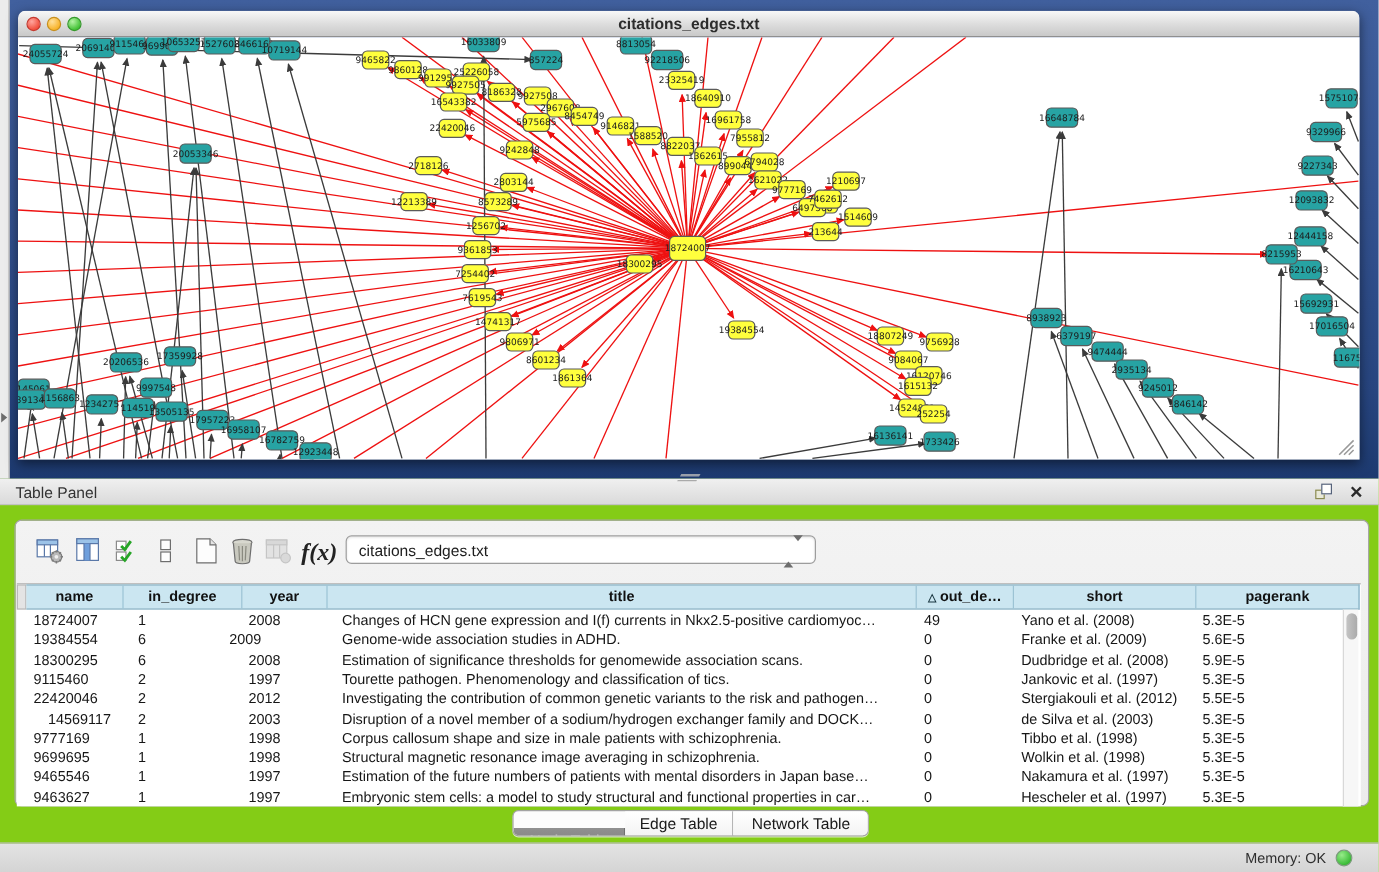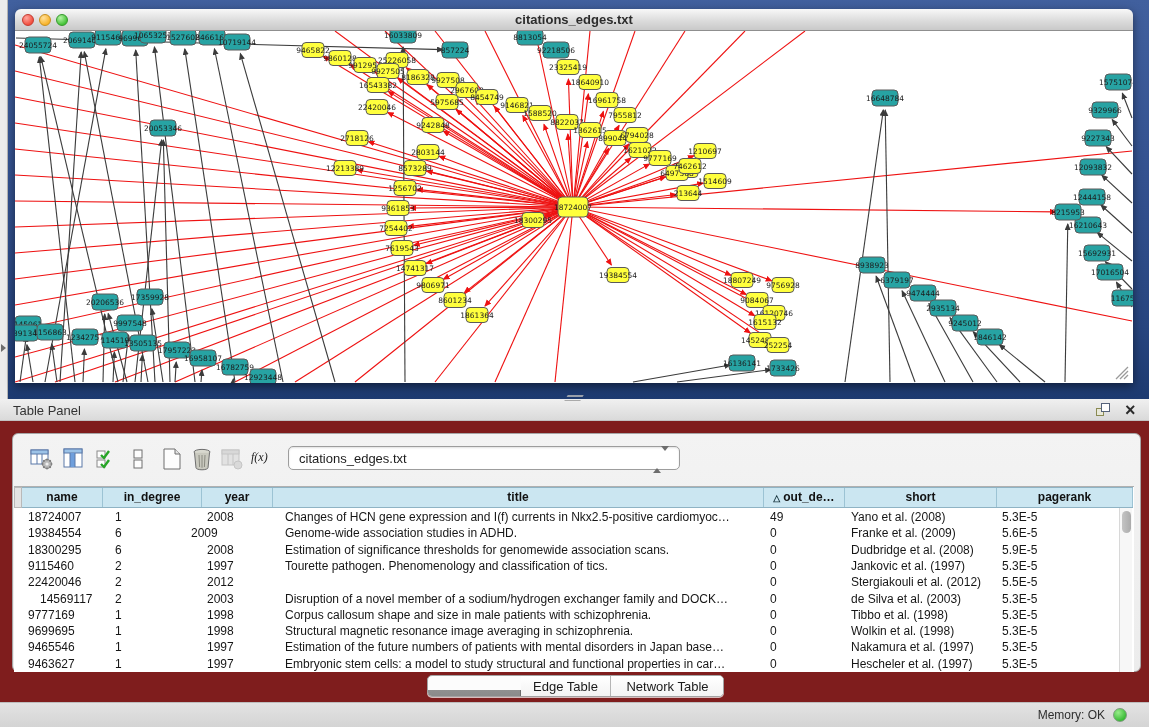--- a/index.html
+++ b/index.html
@@ -20,36 +20,36 @@
   .title-text { position:absolute; left:0; right:0; top:3px; text-align:center;
                 font-size:13px; color:#2c2c2c; font-weight:bold; }
   .tl { position:absolute; top:5px; width:12px; height:12px; border-radius:50%; }
   .tl.red   { left:7px;  background:radial-gradient(circle at 35% 30%, #ffa59e, #f2503f 70%); border:1px solid #c43a30; }
   .tl.yel   { left:24px; background:radial-gradient(circle at 35% 30%, #ffe09a, #f8b42c 70%); border:1px solid #c78f1e; }
   .tl.grn   { left:41px; background:radial-gradient(circle at 35% 30%, #b4f3a4, #46c339 70%); border:1px solid #35992b; }
   .canvas { position:absolute; left:0; top:22px; width:1118px; height:352px; background:#ffffff; overflow:hidden; }
   .grip { position:absolute; right:3px; bottom:2px; width:18px; height:18px; }
 
   
-  .table-panel { position:absolute; left:0; top:399px; width:1149px; height:328px; background:#7f1d1d; }
+  .table-panel { position:absolute; left:0; top:399px; width:1149px; height:328px; background:#84cc16; }
   .tp-header { position:absolute; left:0; top:0; width:1149px; height:22px;
                background:linear-gradient(180deg,#f0f0f0,#dadada); border-bottom:1px solid #c2c2c2; }
   .tp-title { position:absolute; left:13px; top:4px; font-size:13px; color:#333; }
   .tp-float { position:absolute; left:1096px; top:4px; width:15px; height:14px; }
   .tp-float .sq1 { position:absolute; left:0; top:5px; width:8px; height:8px; border:1px solid #8a8a52; background:#e8e8d8; }
   .tp-float .sq2 { position:absolute; left:5px; top:0; width:9px; height:9px; border:1px solid #55627a; background:#fff; }
   .tp-close { position:absolute; left:1125px; top:0px; font-size:18px; font-weight:bold; color:#2b2b2b; line-height:22px; cursor:default; }
   .splitter-grip { position:absolute; left:566px; top:-4px; width:16px; height:6px;
                    border-top:2px solid #b9b9b9; border-bottom:1px solid #9a9a9a; transform:skewX(-30deg); opacity:.8; }
 
   .tp-container { position:absolute; left:12px; top:34px; width:1129px; height:239px;
                   border:1px solid #a6a6a6; border-radius:6px; background:linear-gradient(180deg,#f3f3f3,#ececec); }
   .toolbar { position:absolute; left:0; top:10px; width:100%; height:30px; }
   .tb-icon { position:absolute; top:2px; width:26px; height:26px; }
-  .fx { font-family:"Liberation Serif",serif; font-style:italic; font-weight:normal; font-size:12px; color:#222; }
+  .fx { font-family:"Liberation Serif",serif; font-style:italic; font-weight:bold; font-size:20px; color:#222; }
   .combo { position:absolute; left:275px; top:2px; width:392px; height:24px; background:#fff;
            border:1px solid #9d9d9d; border-radius:5px; box-shadow:inset 0 1px 2px rgba(0,0,0,.12); }
   .combo-text { position:absolute; left:10px; top:4px; font-size:13px; color:#1d1d1d; }
   .combo-arrows { position:absolute; right:10px; top:4px; }
   .combo-arrows .up { width:0;height:0;border-left:4px solid transparent;border-right:4px solid transparent;border-bottom:5px solid #6d6d6d; margin-bottom:3px;}
   .combo-arrows .dn { width:0;height:0;border-left:4px solid transparent;border-right:4px solid transparent;border-top:5px solid #6d6d6d;}
 
   .table-region { position:absolute; left:1px; top:52px; width:1120px; height:186px; background:#fff; border-top:1px solid #b0b0b0; }
   .thead { position:absolute; left:8px; top:0; width:1111px; height:21px; background:#cbe6f1;
            border:1px solid #8fb3c4; border-left:none; }
@@ -753,20 +753,21 @@
               <div class="tcell" style="left: 193px; width: 66px;">1997</div>
               <div class="tcell" style="left: 271px; width: 479px;">Tourette pathogen. Phenomenology and classification of tics.</div>
               <div class="tcell" style="left: 756px; width: 75px;">0</div>
               <div class="tcell" style="left: 837px; width: 146px;">Jankovic et al. (1997)</div>
               <div class="tcell" style="left: 988px; width: 131px;">5.3E-5</div>
             </div>
             <div class="trow" style="top: 87.2px;">
               <div class="tcell" style="left: 14px; width: 75px;">22420046</div>
               <div class="tcell" style="left: 101px; width: 87px;">2</div>
               <div class="tcell" style="left: 193px; width: 66px;">2012</div>
+              <div class="tcell" style="left: 271px; width: 479px;">Investigating the contribution of common genetic variants to the risk and pathogen…</div>
               <div class="tcell" style="left: 756px; width: 75px;">0</div>
               <div class="tcell" style="left: 837px; width: 146px;">Stergiakouli et al. (2012)</div>
               <div class="tcell" style="left: 988px; width: 131px;">5.5E-5</div>
             </div>
             <div class="trow" style="top: 103.5px;">
               <div class="tcell" style="left: 26px; width: 75px;">14569117</div>
               <div class="tcell" style="left: 101px; width: 87px;">2</div>
               <div class="tcell" style="left: 193px; width: 66px;">2003</div>
               <div class="tcell" style="left: 271px; width: 479px;">Disruption of a novel member of a sodium/hydrogen exchanger family and DOCK…</div>
               <div class="tcell" style="left: 756px; width: 75px;">0</div>

